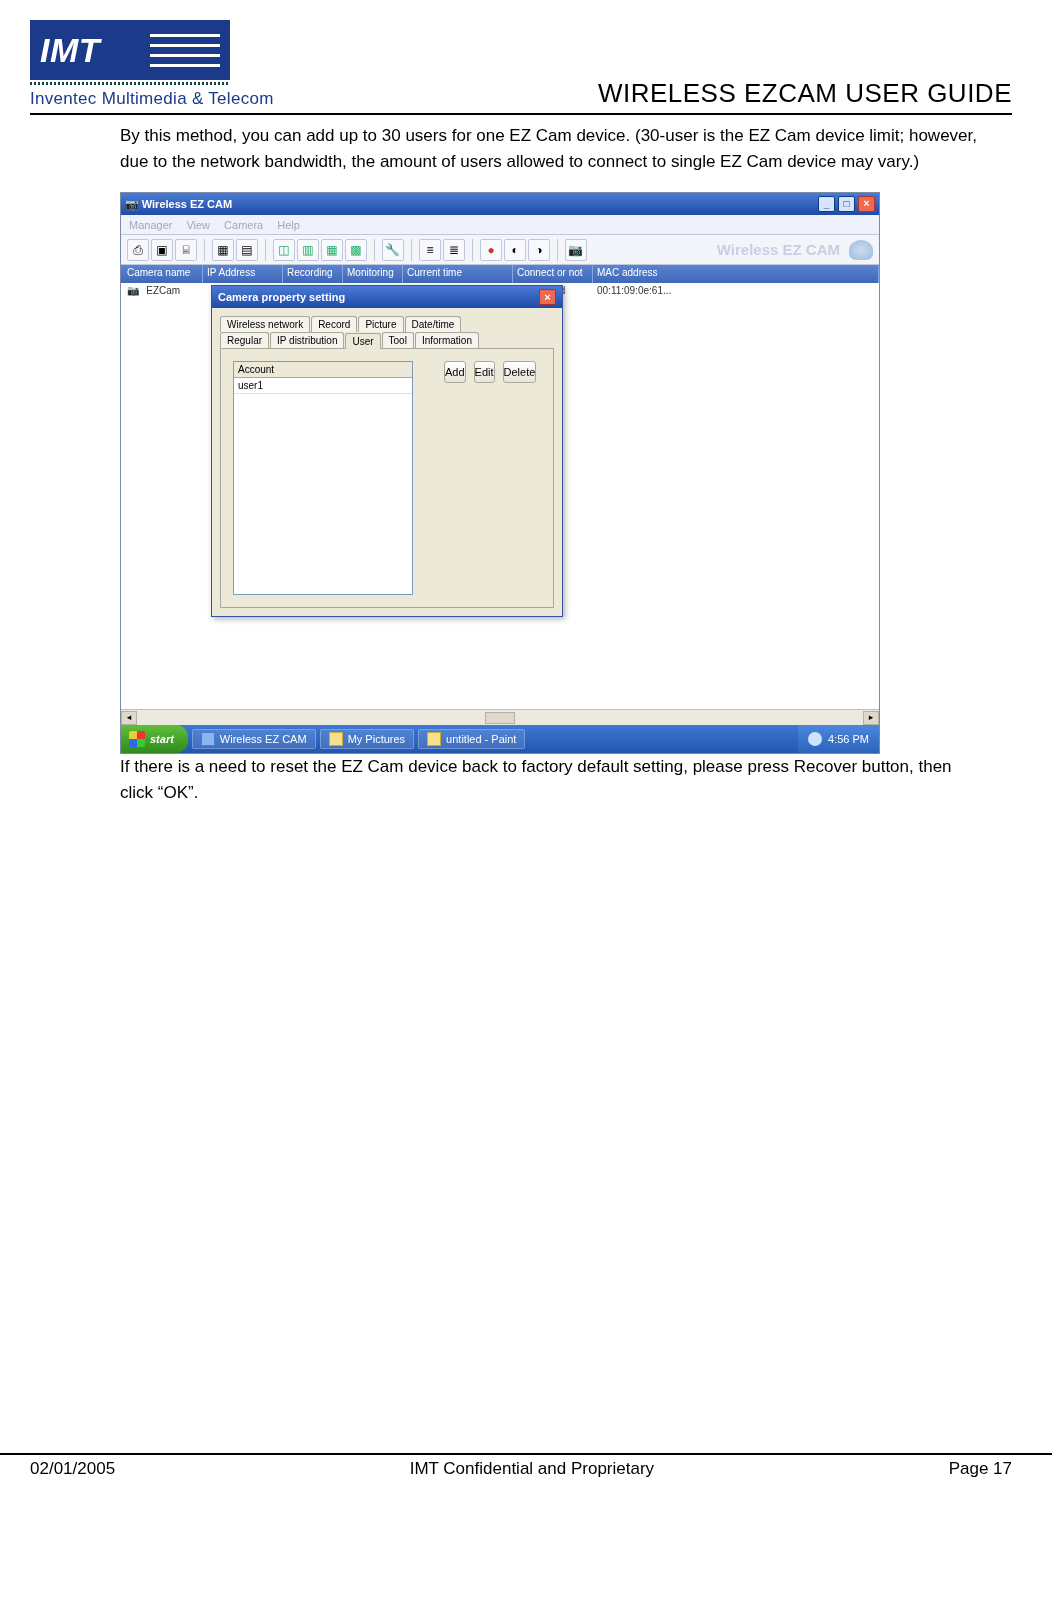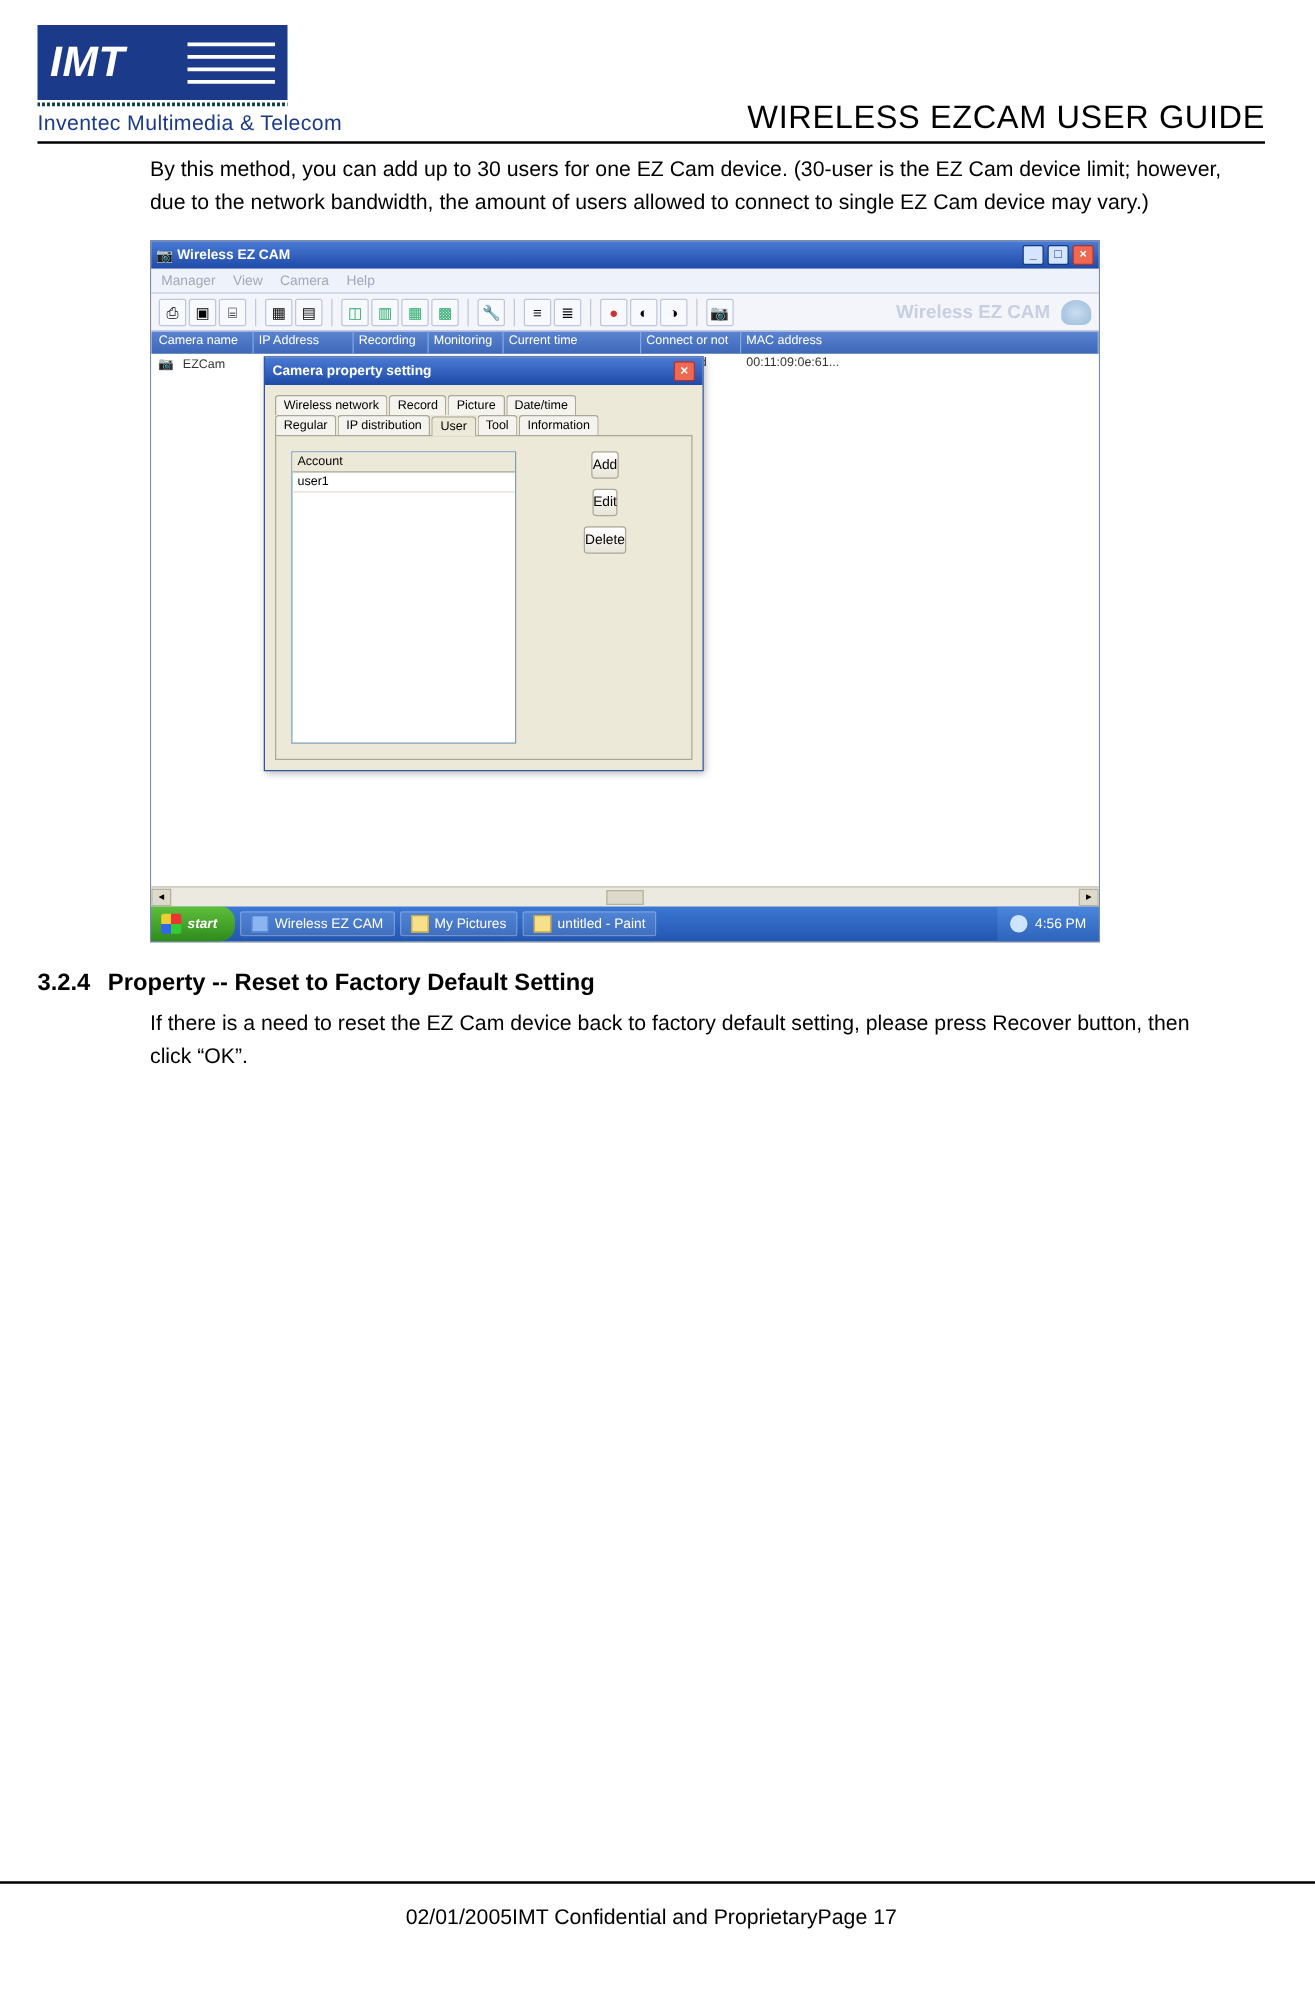--- a/index.html
+++ b/index.html
@@ -194,21 +194,21 @@
     gap:31px;
   }
   .acct-box {
     width: 180px;
     border: 1px solid #7f9db9;
     background:#fff;
     font-size:10px;
   }
   .acct-head { background:#ece9d8; border-bottom:1px solid #aca899; padding:2px 4px;}
   .acct-item { padding:2px 4px; border-bottom:1px solid #e3e0cf;}
-  .dlg-col-btns { display:flex; flex-direction:column; gap:8px; width:80px;align-items:center;}
+  .dlg-col-btns { display:flex; flex-direction:row; gap:8px; width:80px;}
   .xp-btn {
     height:22px;
     border:1px solid #aca899;
     border-radius:3px;
     background: linear-gradient(#fff,#e7e5d9);
     font-size:11px;
   }
   .dlg-bottom { display:flex; justify-content:center; gap:10px; margin:4px 0 10px 0;}
   .dlg-bottom .xp-btn { width:70px;}
   .dlg-bottom .xp-btn.apply { border:2px solid #3b6fbf;}
@@ -244,23 +244,23 @@
     display:flex; align-items:center; gap:5px;
   }
   .task-ico{width:14px;height:14px;background:#f8e08a;border:1px solid #c7a93c;}
   .task-ico.blue{background:#8ab5f0;border-color:#4a7bc8;}
   .tray { margin-left:auto; background: linear-gradient(#4c86dd,#2d63bb); height:28px; padding:0 10px; display:flex;align-items:center; gap:6px;}
   .tray-ico{width:14px;height:14px;border-radius:50%;background:#cde4ff;}
   .footer {
     margin-top: 620px;
     border-top: 2px solid #000;
     display:flex;
-    justify-content: center;
+    justify-content: space-between;
     font-size: 17px;
-    padding: 17px 40px 20px 30px;
+    padding: 4px 40px 20px 30px;
   }
 </style>
 </head>
 <body>
 
 <div class="page">
   <div class="header">
     <div class="logo">
       <div class="logo-box">
         <span>IMT</span>
@@ -412,24 +412,20 @@
         <span class="task-ico"></span>
         <span>untitled - Paint</span>
       </div>
       <div class="tray">
         <span class="tray-ico"></span>
         <span>4:56 PM</span>
       </div>
     </div>
   </div>
 
-  <div class="subheading">
-    <span>3.2.4</span>
-    <span>Property -- Reset to Factory Default Setting</span>
-  </div>
   <p class="body-text">If there is a need to reset the EZ Cam device back to factory default setting, please press Recover button, then click “OK”.</p>
 </div>
 
 <div class="footer">
   <span>02/01/2005</span>
   <span>IMT Confidential and Proprietary</span>
   <span>Page 17</span>
 </div>
 
 </body></html>

